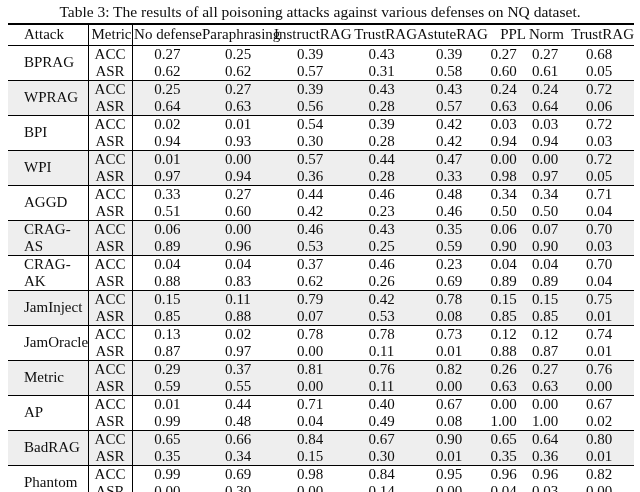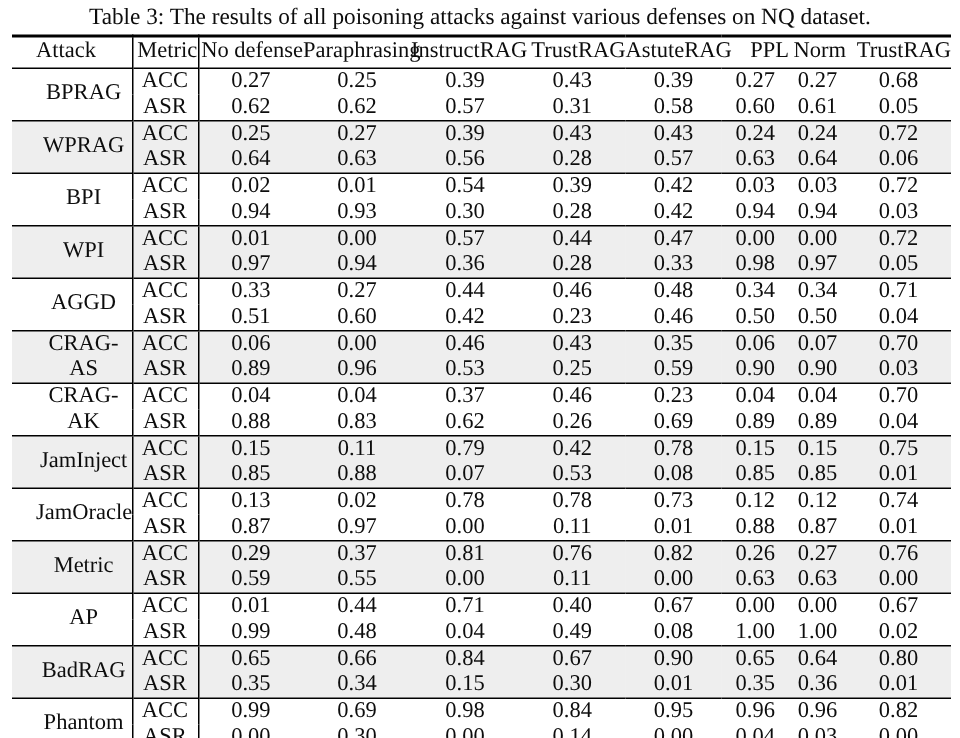--- a/index.html
+++ b/index.html
@@ -30,21 +30,21 @@
   col.c-d4 { width:64px; }
   col.c-d5 { width:45px; }
   col.c-d6 { width:38px; }
   col.c-d7 { width:70px; }
   thead tr { height:21px; border-bottom:1.5px solid var(--rule); }
   thead th { font-weight:normal; text-align:right; padding:0; }
   thead th.attack-h { text-align:left; padding-left:16px; }
   .vbar-r { border-right:1px solid var(--rule); }
   tbody tr { height:16.3px; }
   tbody td { padding:0; text-align:center; }
-  tbody td.attack-cell { text-align:center; padding-left:16px; }
+  tbody td.attack-cell { text-align:left; padding-left:16px; }
   tbody tr.group-first { border-top:1.5px solid var(--rule); }
   tbody tr.shaded, tbody tr.shaded td { background:var(--shade); }
 </style>
 </head>
 <body>
 
 <div class="page">
   <div class="paper-title">Table 3: The results of all poisoning attacks against various defenses on NQ dataset.</div>
 
   <div class="tbl-wrap">

